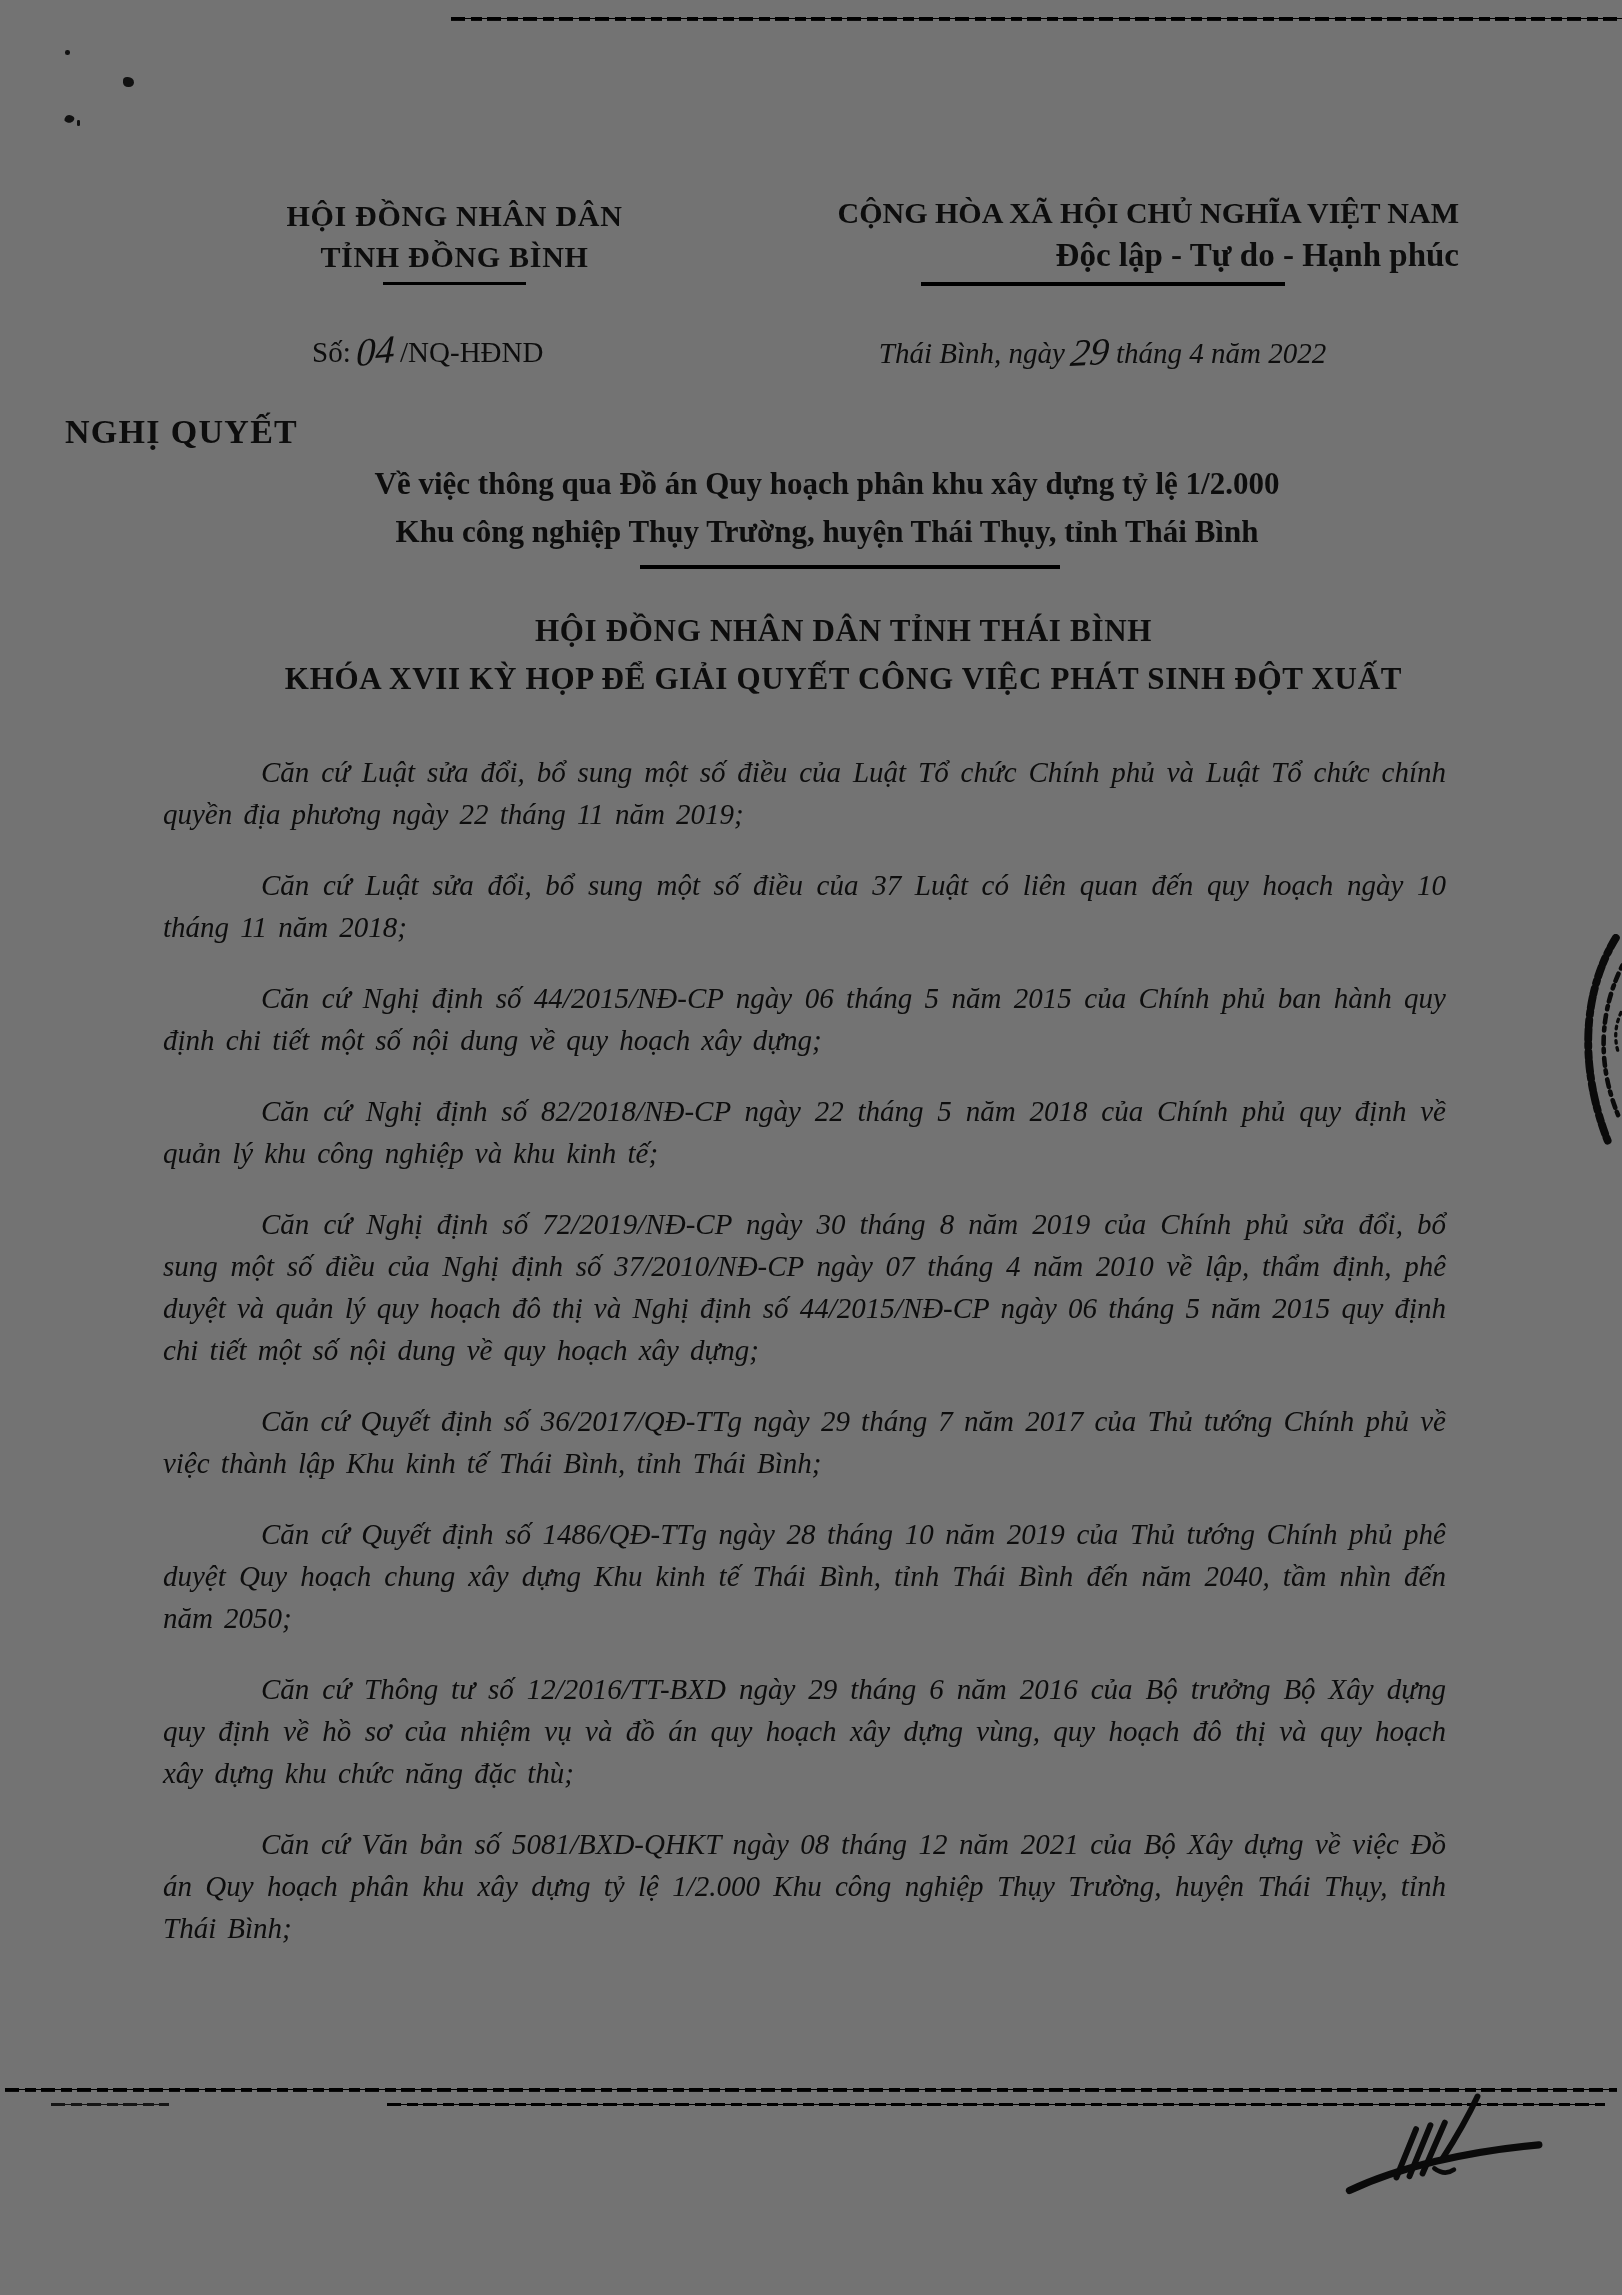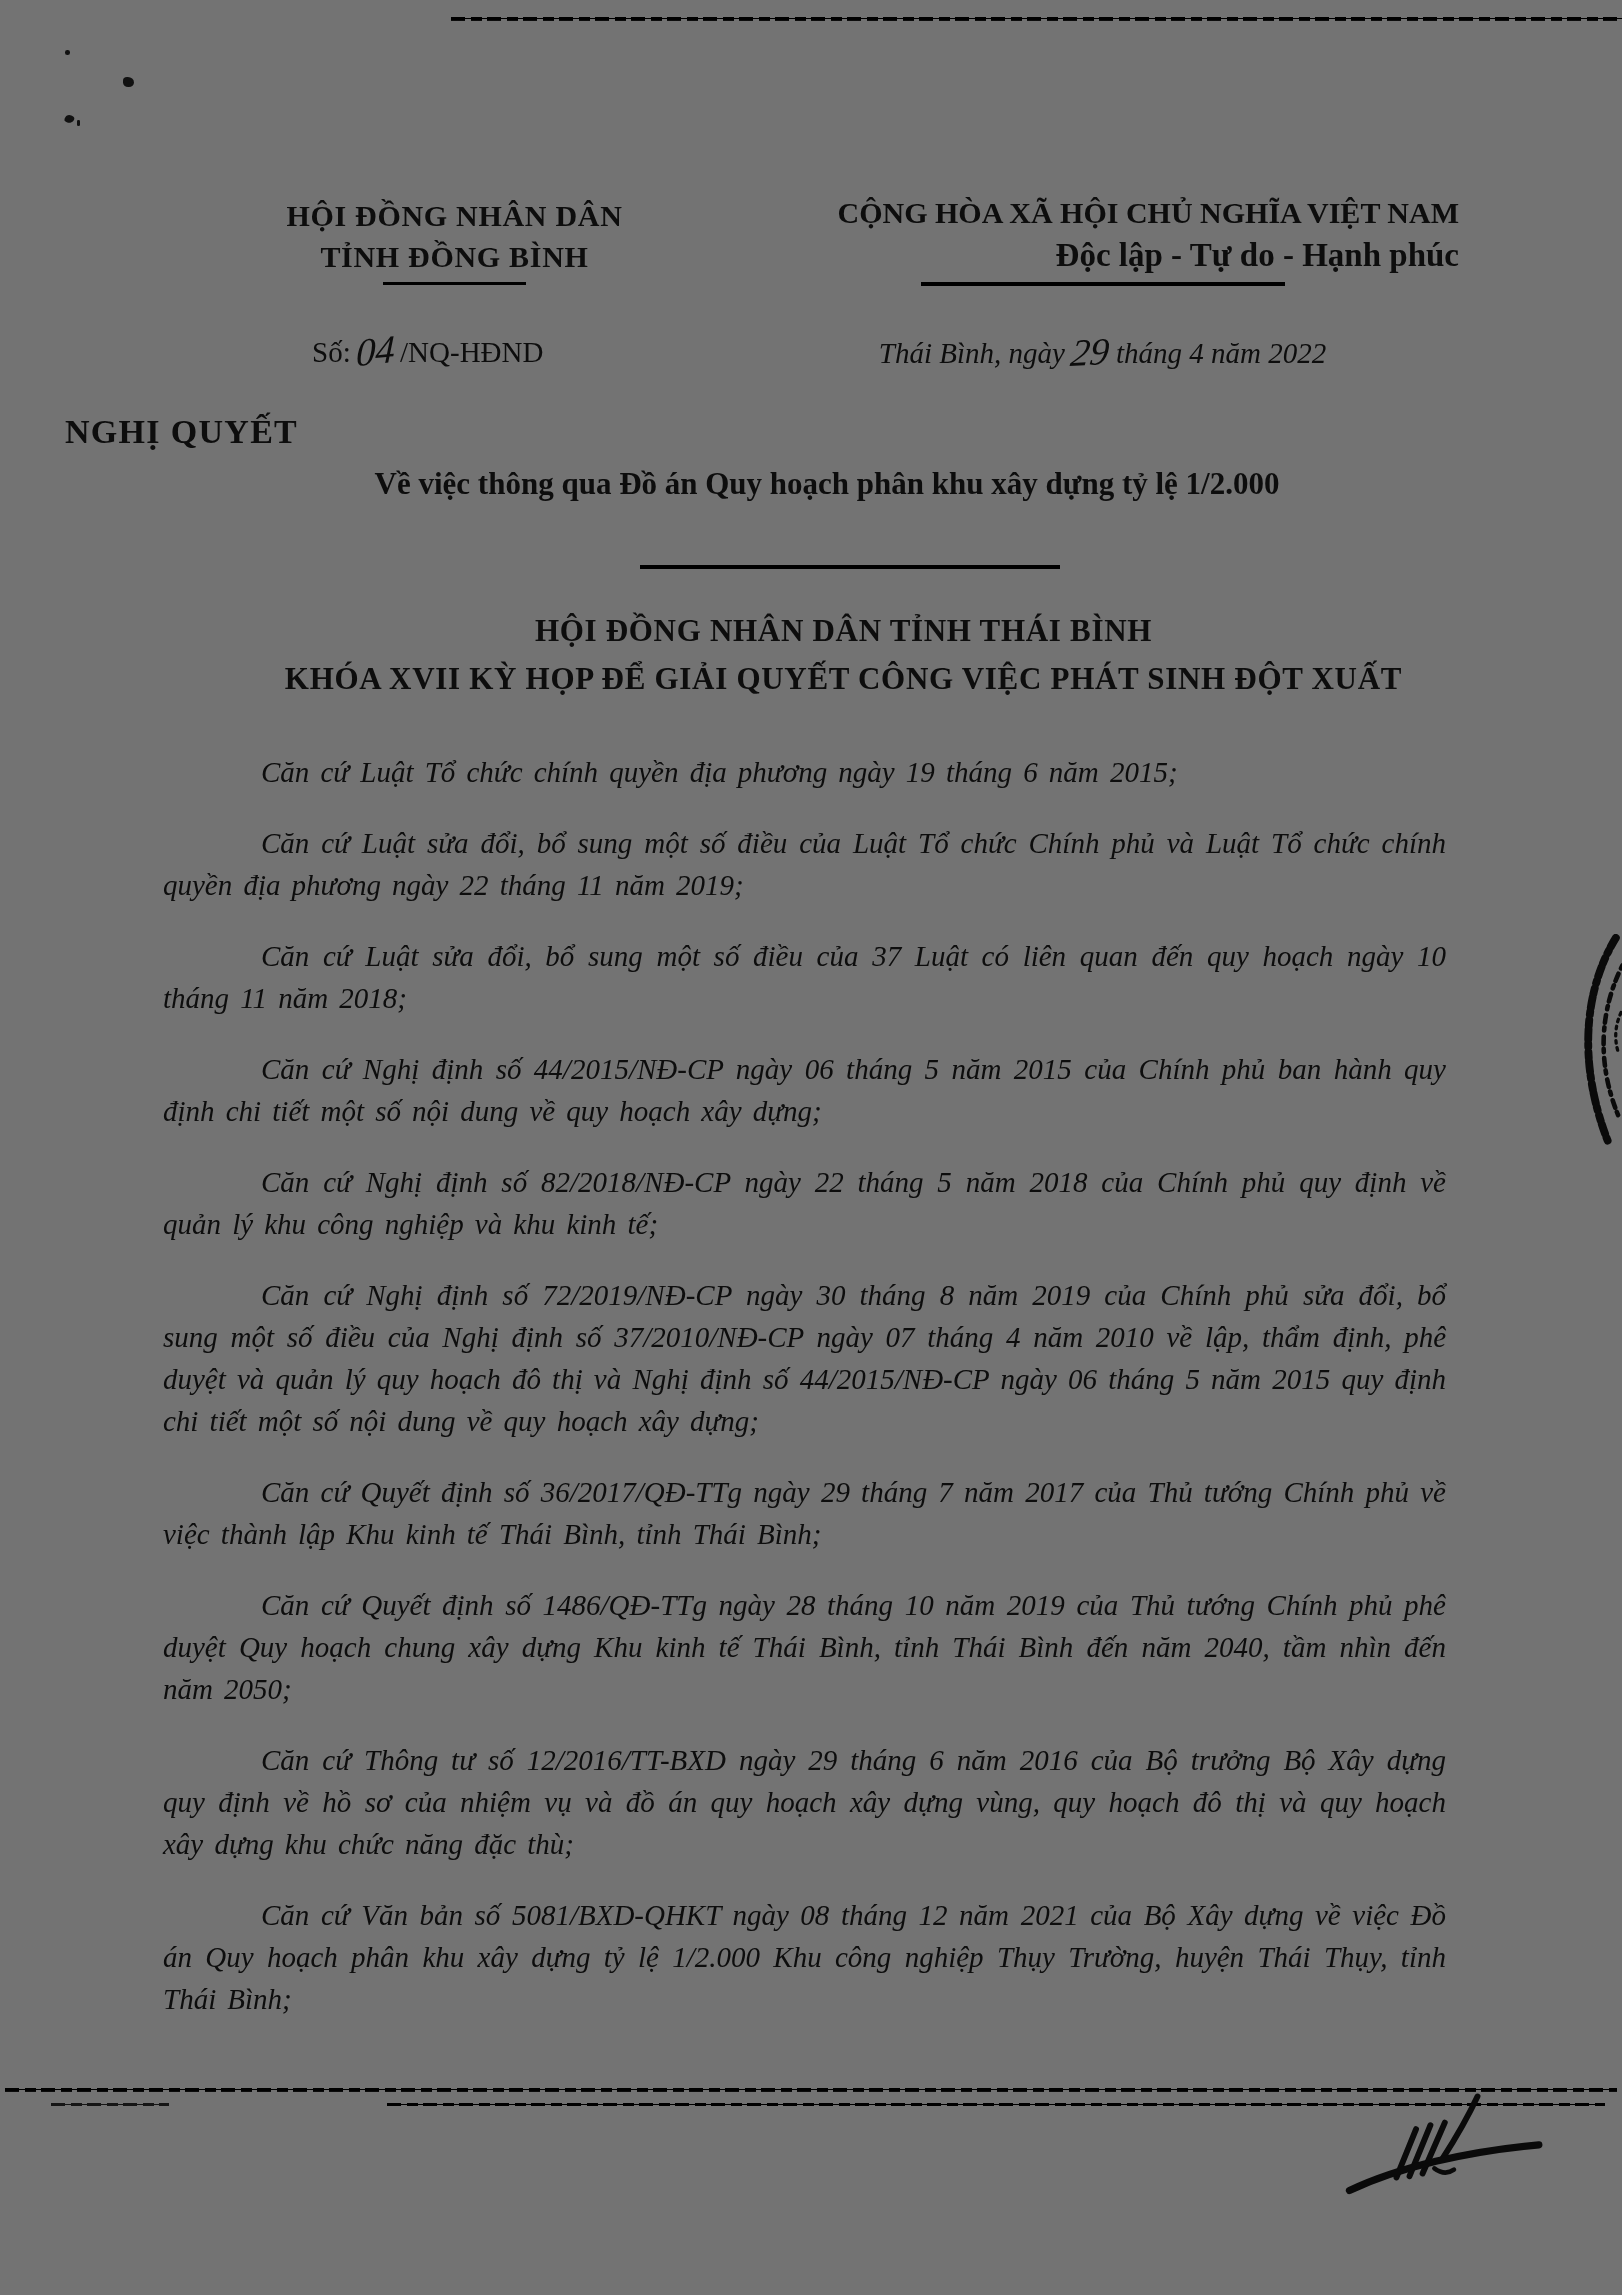--- a/index.html
+++ b/index.html
@@ -72,29 +72,29 @@
     <div class="motto">Độc lập - Tự do - Hạnh phúc</div>
     <div class="rule"></div>
   </div>
 
   <div class="number-line"><span>Số:</span><span class="hand">04</span><span>/NQ-HĐND</span></div>
 
   <div class="date-line"><span>Thái Bình, ngày</span><span class="hand hand-day">29</span><span>tháng 4 năm 2022</span></div>
 
   <div class="title-heading">NGHỊ QUYẾT</div>
   <div class="subtitle subtitle-1">Về việc thông qua Đồ án Quy hoạch phân khu xây dựng tỷ lệ 1/2.000</div>
+  <div class="subtitle subtitle-2">Khu công nghiệp Thụy Trường, huyện Thái Thụy, tỉnh Thái Bình</div>
   <div class="title-rule"></div>
 
   <div class="convening">
     <div>HỘI ĐỒNG NHÂN DÂN TỈNH THÁI BÌNH</div>
     <div>KHÓA XVII KỲ HỌP ĐỂ GIẢI QUYẾT CÔNG VIỆC PHÁT SINH ĐỘT XUẤT</div>
   </div>
 
   <div class="recitals">
-    <p class="recital">Căn cứ Luật Tổ chức chính quyền địa phương ngày 19 tháng 6 năm 2015;</p>
     <p class="recital">Căn cứ Luật sửa đổi, bổ sung một số điều của Luật Tổ chức Chính phủ và Luật Tổ chức chính quyền địa phương ngày 22 tháng 11 năm 2019;</p>
     <p class="recital">Căn cứ Luật sửa đổi, bổ sung một số điều của 37 Luật có liên quan đến quy hoạch ngày 10 tháng 11 năm 2018;</p>
     <p class="recital">Căn cứ Nghị định số 44/2015/NĐ-CP ngày 06 tháng 5 năm 2015 của Chính phủ ban hành quy định chi tiết một số nội dung về quy hoạch xây dựng;</p>
     <p class="recital">Căn cứ Nghị định số 82/2018/NĐ-CP ngày 22 tháng 5 năm 2018 của Chính phủ quy định về quản lý khu công nghiệp và khu kinh tế;</p>
     <p class="recital">Căn cứ Nghị định số 72/2019/NĐ-CP ngày 30 tháng 8 năm 2019 của Chính phủ sửa đổi, bổ sung một số điều của Nghị định số 37/2010/NĐ-CP ngày 07 tháng 4 năm 2010 về lập, thẩm định, phê duyệt và quản lý quy hoạch đô thị và Nghị định số 44/2015/NĐ-CP ngày 06 tháng 5 năm 2015 quy định chi tiết một số nội dung về quy hoạch xây dựng;</p>
     <p class="recital">Căn cứ Quyết định số 36/2017/QĐ-TTg ngày 29 tháng 7 năm 2017 của Thủ tướng Chính phủ về việc thành lập Khu kinh tế Thái Bình, tỉnh Thái Bình;</p>
     <p class="recital">Căn cứ Quyết định số 1486/QĐ-TTg ngày 28 tháng 10 năm 2019 của Thủ tướng Chính phủ phê duyệt Quy hoạch chung xây dựng Khu kinh tế Thái Bình, tỉnh Thái Bình đến năm 2040, tầm nhìn đến năm 2050;</p>
     <p class="recital">Căn cứ Thông tư số 12/2016/TT-BXD ngày 29 tháng 6 năm 2016 của Bộ trưởng Bộ Xây dựng quy định về hồ sơ của nhiệm vụ và đồ án quy hoạch xây dựng vùng, quy hoạch đô thị và quy hoạch xây dựng khu chức năng đặc thù;</p>
     <p class="recital">Căn cứ Văn bản số 5081/BXD-QHKT ngày 08 tháng 12 năm 2021 của Bộ Xây dựng về việc Đồ án Quy hoạch phân khu xây dựng tỷ lệ 1/2.000 Khu công nghiệp Thụy Trường, huyện Thái Thụy, tỉnh Thái Bình;</p>
   </div>

